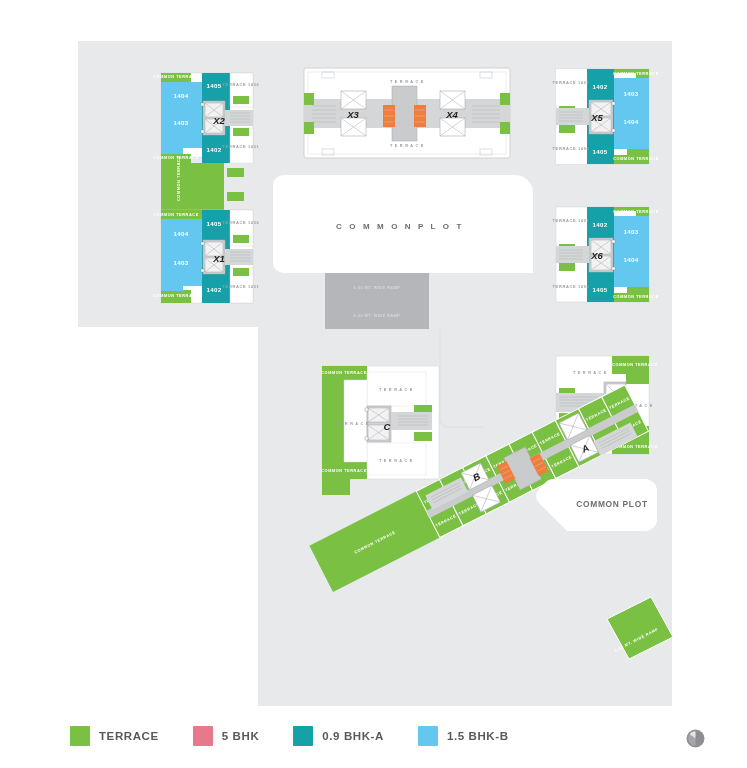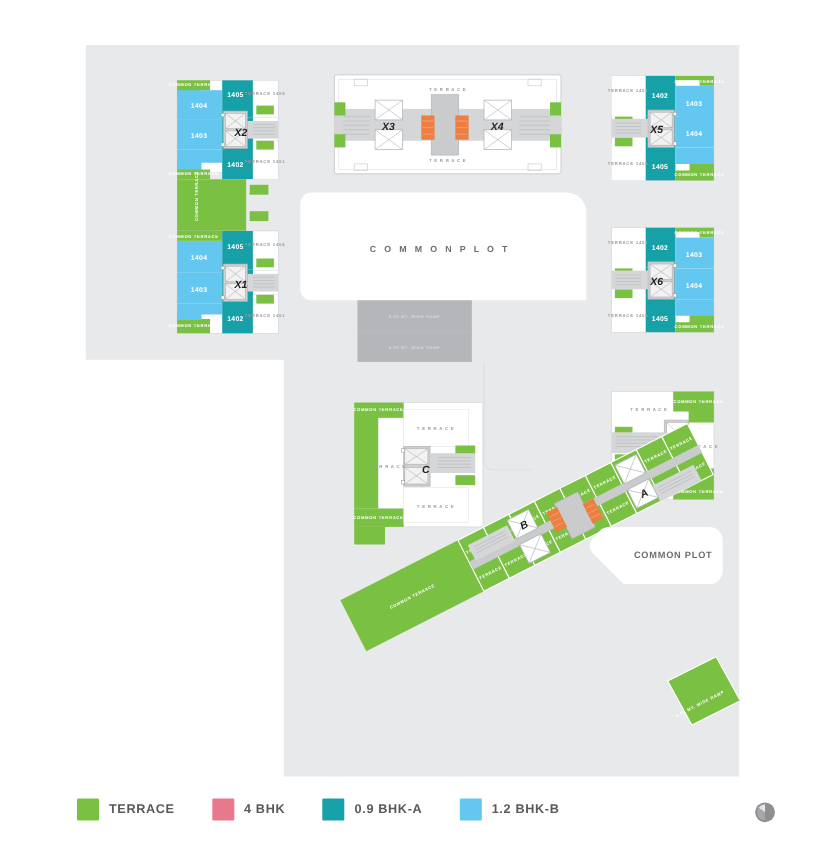--- a/index.html
+++ b/index.html
@@ -478,29 +478,29 @@
 </svg>
 </div>
 
 <div id="legend">
   <div class="leg-item">
     <span class="leg-sw" style="background:#7ac143"></span>
     <span class="leg-tx">TERRACE</span>
   </div>
   <div class="leg-item">
     <span class="leg-sw" style="background:#e8798c"></span>
-    <span class="leg-tx">4 BHK</span>
+    <span class="leg-tx">5 BHK</span>
   </div>
   <div class="leg-item">
     <span class="leg-sw" style="background:#16a0a8"></span>
     <span class="leg-tx">0.9 BHK-A</span>
   </div>
   <div class="leg-item">
     <span class="leg-sw" style="background:#63c7ef"></span>
-    <span class="leg-tx">1.2 BHK-B</span>
+    <span class="leg-tx">1.5 BHK-B</span>
   </div>
 </div>
 
 <div id="compass">
   <svg width="19" height="19" viewBox="0 0 19 19">
     <circle cx="9.5" cy="9.5" r="9" fill="#8d8f92"></circle>
     <path d="M9.5,9.5 L9.5,2.2 A7.3,7.3 0 0 0 3.6,5.3 Z" fill="#e4e5e7"></path>
     <path d="M9.5,9.5 L3.6,5.3 A7.3,7.3 0 0 0 9.5,16.8 Z" fill="#b9bbbe" opacity=".55"></path>
   </svg>
 </div>

